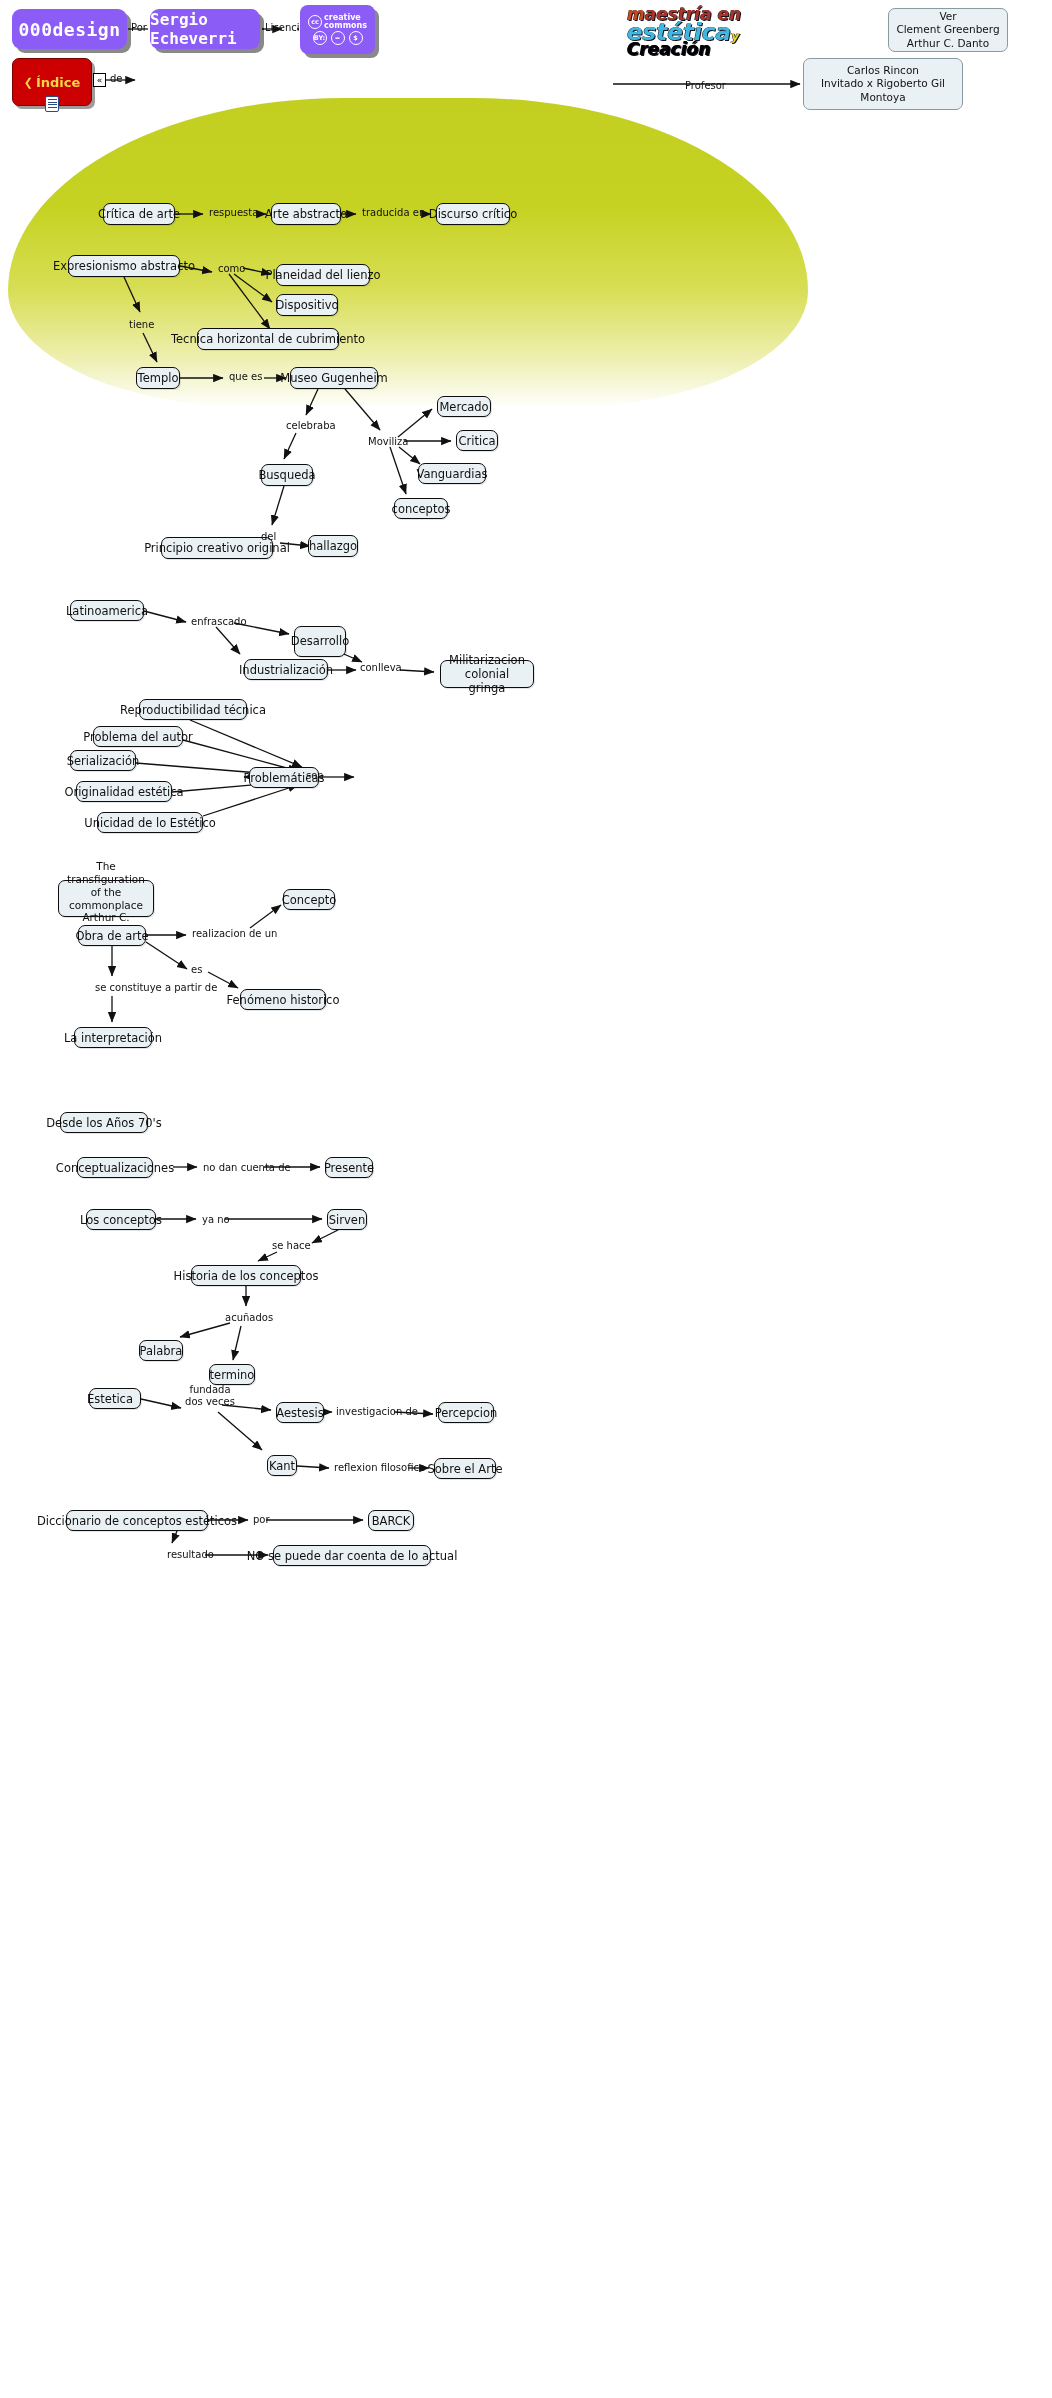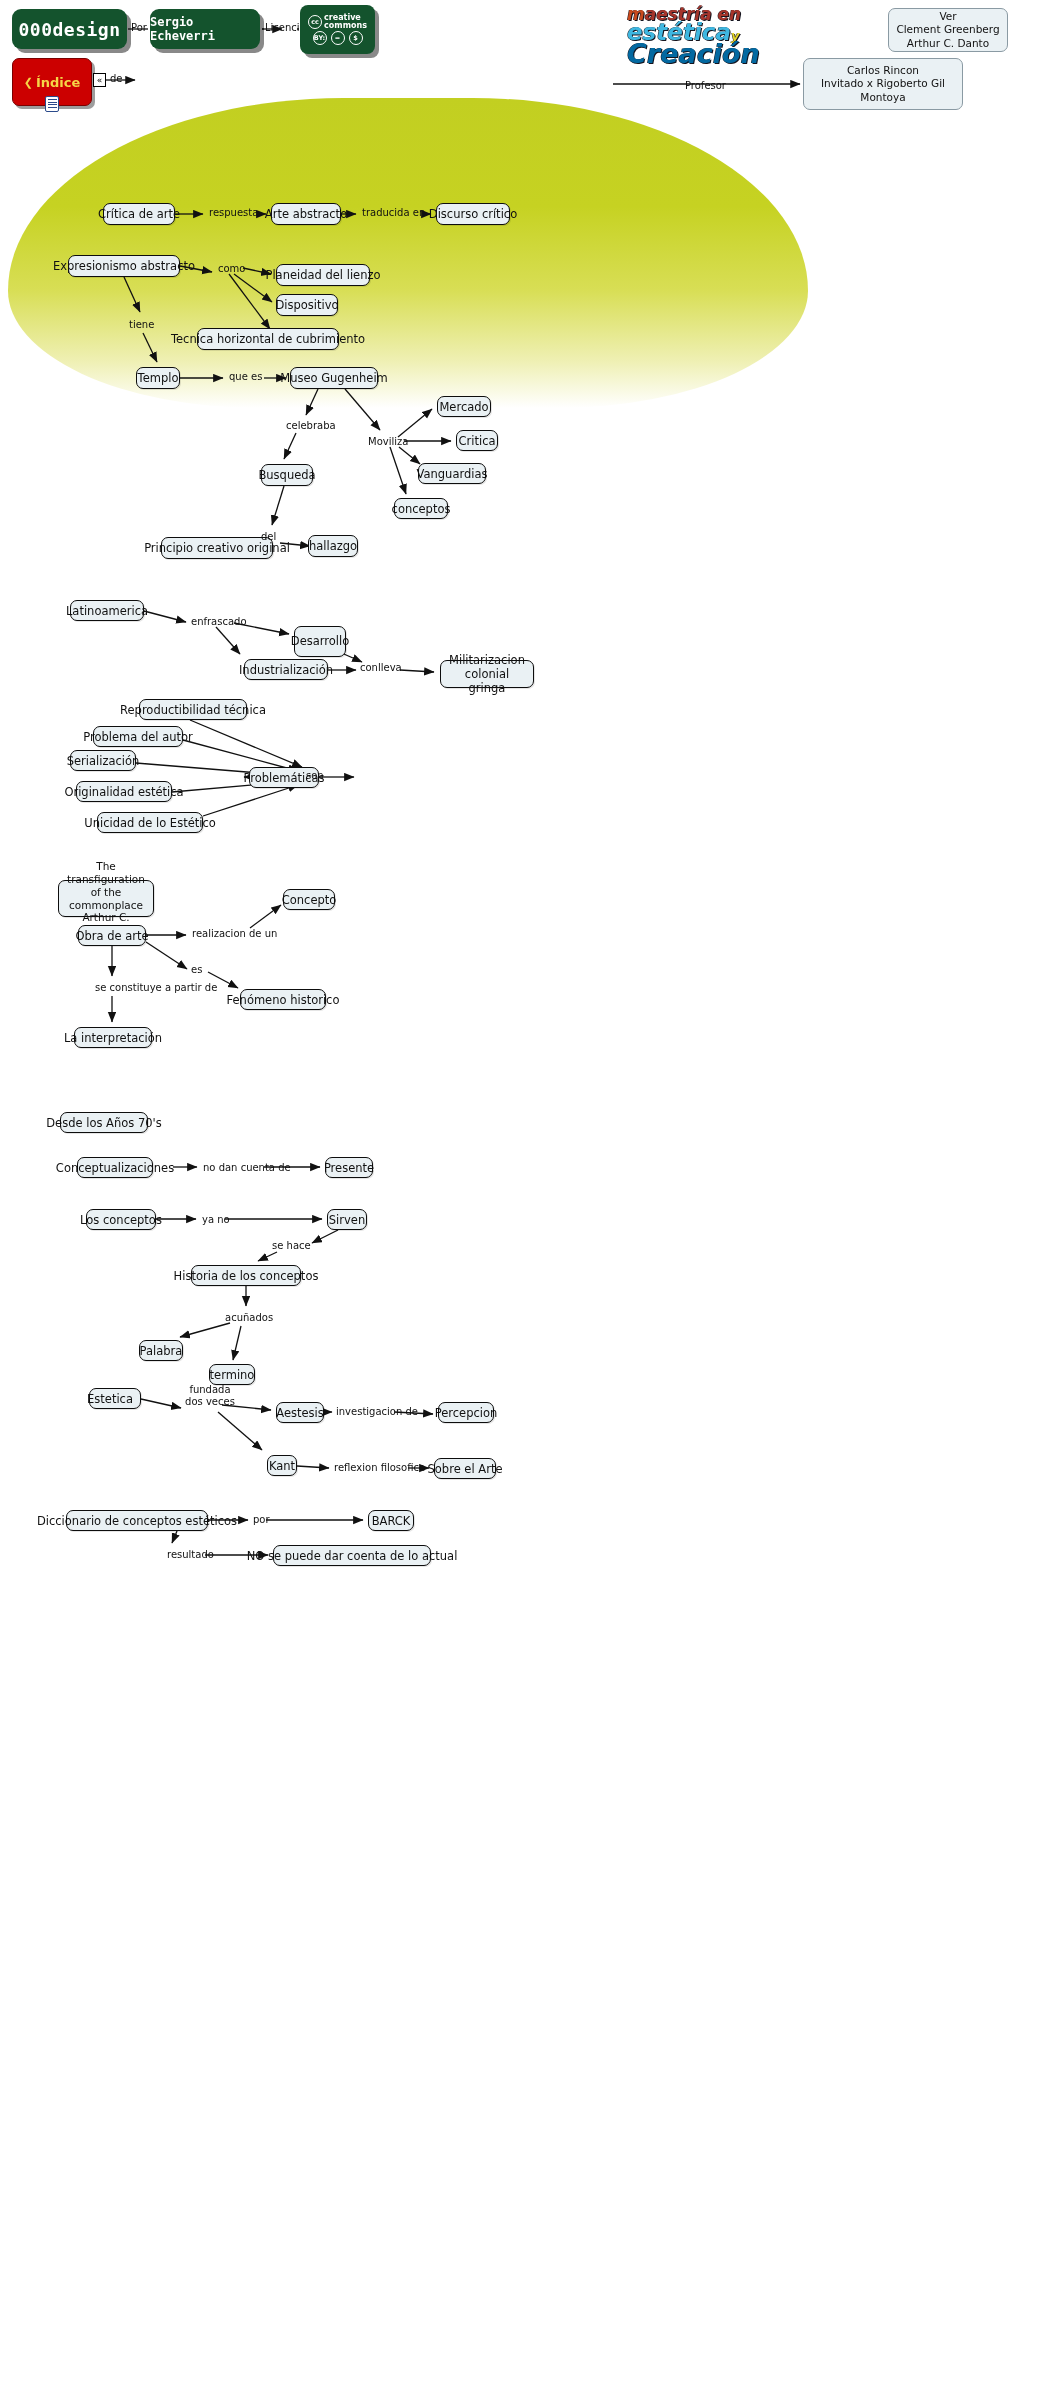--- a/index.html
+++ b/index.html
@@ -48,36 +48,36 @@
     color:#111;
     z-index:5;
     white-space:nowrap;
     line-height:1.18;
     text-align:center;
   }
 
   
   .plate{
     position:absolute;
-    background:#14532d;
+    background:#8b5cf6;
     border-radius:9px;
     color:#fff;
     display:flex; align-items:center; justify-content:center;
     z-index:6;
     box-shadow: 4px 4px 0 rgba(40,40,40,0.55);
   }
   #logo-000design{
     left:12px; top:9px; width:115px; height:40px;
     font-family:"DejaVu Sans Mono", monospace;
     font-size:18px; font-weight:700; letter-spacing:0.5px;
   }
   #plate-author{
     left:150px; top:9px; width:110px; height:40px;
     font-family:"DejaVu Sans Mono", monospace;
-    font-size:12px; font-weight:700;
+    font-size:16px; font-weight:700;
   }
   #plate-cc{
     left:300px; top:5px; width:75px; height:49px;
     border-radius:8px; padding:3px 4px;
     flex-direction:column; gap:1px;
   }
   .cc-row1{ display:flex; align-items:center; gap:2px; }
   .cc-word{ font-size:8px; font-weight:700; line-height:0.95; text-align:left; }
   .cc-row2{ display:flex; align-items:center; gap:4px; margin-top:1px;}
   .ccbadge{
@@ -121,21 +121,21 @@
   #logo-maestria{
     position:absolute; left:627px; top:8px; width:140px; height:62px; z-index:7;
     display:flex;flex-direction:column;align-items:flex-start;
     line-height:0.82; font-family:"DejaVu Sans", sans-serif; font-weight:700;
     font-style:italic;
   }
   #logo-maestria .l1{ font-size:17px; color:#a6352b; text-shadow:1px 1px 0 #14141e, -0.5px -0.5px 0 #14141e;}
   #logo-maestria .l1 .m{ color:#c94a1e; }
   #logo-maestria .l2{ font-size:23px; color:#3fb7e0; text-shadow:1px 1px 0 #14141e, -0.5px -0.5px 0 #14141e; margin-top:1px;}
   #logo-maestria .l2 .y{ font-size:13px; color:#e3d32a; }
-  #logo-maestria .l3{ font-size:27px; color:#0369a1; text-shadow:1px 1px 0 #14141e, -0.5px -0.5px 0 #14141e; margin-top:1px;}
+  #logo-maestria .l3{ font-size:17px; color:#000000; text-shadow:1px 1px 0 #14141e, -0.5px -0.5px 0 #14141e; margin-top:1px;}
 
   
   #box-ver{
     position:absolute; left:888px; top:8px; width:120px; height:44px;
     background:#eaf1f4; border:1px solid #8a9aa3; border-radius:7px;
     display:flex;align-items:center;justify-content:center;
     font-size:10.5px; line-height:1.25; text-align:center; color:#111; z-index:6;
   }
   #box-profesor-target{
     position:absolute; left:803px; top:58px; width:160px; height:52px;

